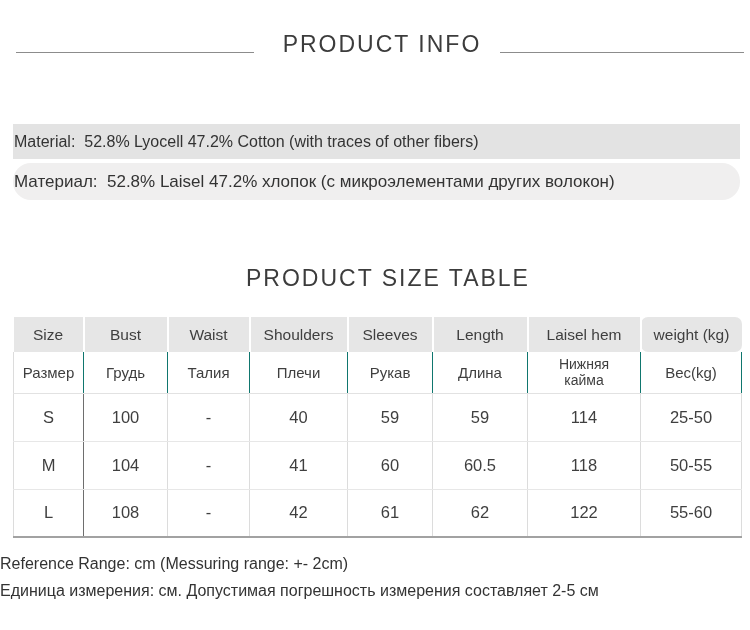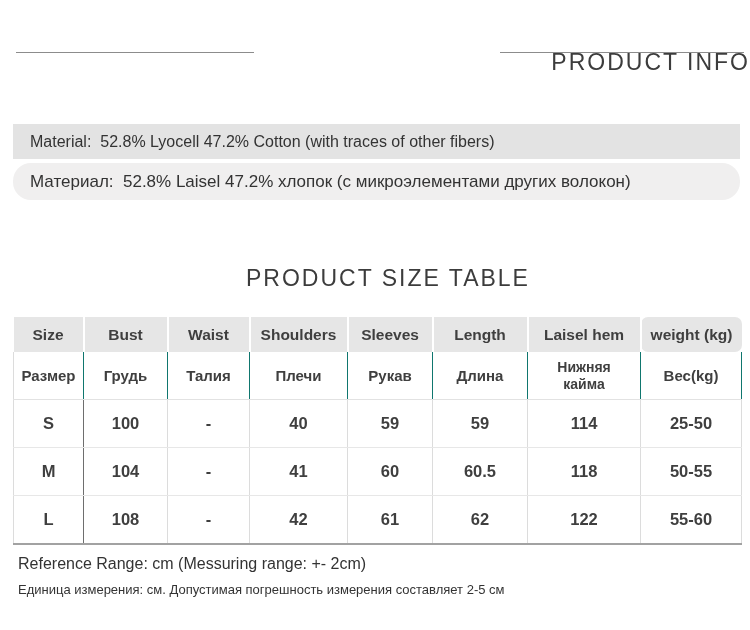--- a/index.html
+++ b/index.html
@@ -11,50 +11,50 @@
     overflow:hidden;
   }
   
   .section-title {
     position:absolute; left:14px; width:736px;
     text-align:center;
     font-size:23px; letter-spacing:2px;
     color:#3c3c3c; font-weight:400;
     white-space:nowrap;
   }
-  #product-info-title { top:49px;text-align:right; }
+  #product-info-title { top:31px; }
   #size-table-title   { top:265px; left:20px; width:736px; }
   .h-line {
     position:absolute; top:52px; height:1px; background:#8c8c8c;
   }
   .h-line.left  { left:16px;  width:238px; }
   .h-line.right { left:500px; width:244px; }
 
   
   .material-row {
     position:absolute; left:13px; width:727px;
     box-sizing:border-box;
     display:flex; align-items:center;
-    padding-left:17px;
+    padding-left:1px;
     white-space:pre;
     color:#333333;
   }
   .material-row.en { top:124px; height:35px; background:#e3e3e3; font-size:16px; }
   .material-row.ru { top:163px; height:37px; background:#f0efef; font-size:17px;border-radius:18px; }
 
   
   table.size-table {
     position:absolute; left:13px; top:317px;
     width:728px; table-layout:fixed;
     border-collapse:collapse;
     text-align:center;
     color:#3f3f3f;
   }
   .size-table th, .size-table td {
-    font-weight:700; padding:7px;
+    font-weight:400; padding:0;
     vertical-align:middle;
   }
   
   tr.en-head    { height:35px; }
   tr.en-head th {
     background:#e6e6e6; font-size:15.5px;
     border-left:2px solid #ffffff; border-right:2px solid #ffffff;
   }
   tr.en-head th:first-child { border-left:none; border-right:1px solid #6e6e6e; }
   tr.en-head th:last-child  { border-right:none;border-radius:7px; }
@@ -74,23 +74,23 @@
   tr.data-row    { height:48px; }
   tr.data-row td {
     font-size:16.5px;
     border-left:1px solid #dcdcdc; border-right:1px solid #dcdcdc;
     border-bottom:1px solid #e7e7e7;
   }
   tr.data-row td:first-child { border-right:1px solid #6e6e6e; }
   tr.data-row:last-child td  { border-bottom:2px solid #a2a2a2; }
 
   
-  .footer-note { position:absolute; left:18px; color:#333333; white-space:pre; }
+  .footer-note { position:absolute; left:0; color:#333333; white-space:pre; }
   .footer-note.en { top:555px; font-size:16px; }
-  .footer-note.ru { top:582px; font-size:13px; }
+  .footer-note.ru { top:582px; font-size:16px; }
 </style>
 </head>
 <body>
 
 <div class="h-line left"></div>
 <div class="h-line right"></div>
 <div id="product-info-title" class="section-title">PRODUCT INFO</div>
 
 <div class="material-row en">Material:  52.8% Lyocell 47.2% Cotton (with traces of other fibers)</div>
 <div class="material-row ru">Материал:  52.8% Laisel 47.2% хлопок (с микроэлементами других волокон)</div>

